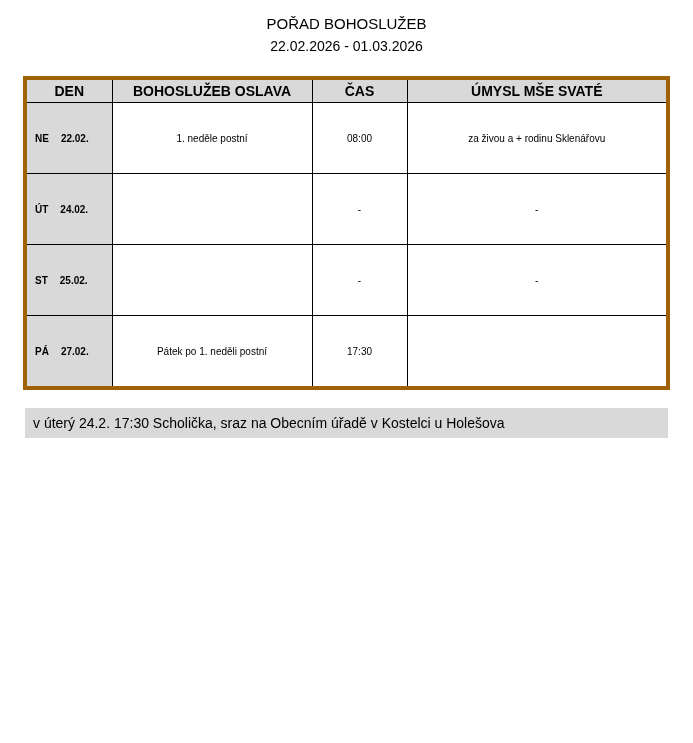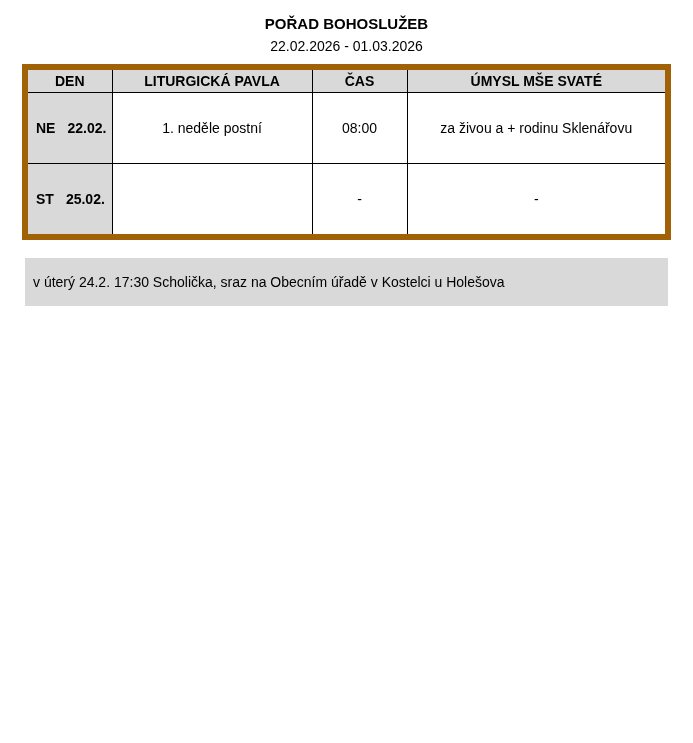--- a/index.html
+++ b/index.html
@@ -15,45 +15,45 @@
     box-sizing: border-box;
     padding-top: 14px;
     background: #ffffff;
   }
   .titles {
     text-align: center;
     line-height: 1.35;
   }
   .title-main {
     font-size: 15px;
-    font-weight: bold;
+    font-weight: normal;
   }
   .date-range {
     font-size: 14px;
     font-weight: normal;
     margin-top: 3px;
   }
   table.schedule {
     border-collapse: collapse;
-    margin: 8px auto 0 auto;
+    margin: 20px auto 0 auto;
     width: 643px;
-    border: 6px solid #a16207;
+    border: 4px solid #a16207;
     table-layout: fixed;
   }
   table.schedule th {
     background: #d9d9d9;
     border: 1px solid #000000;
     font-size: 14px;
     font-weight: bold;
     padding: 3px 2px;
     text-align: center;
   }
   table.schedule td {
     border: 1px solid #000000;
-    font-size: 14px;
+    font-size: 10px;
     text-align: center;
     height: 66px;
     padding: 2px 4px;
     vertical-align: middle;
     background: #ffffff;
   }
   table.schedule td.den {
     background: #d9d9d9;
     text-align: left;
     font-weight: bold;
@@ -64,21 +64,21 @@
   }
   col.c-den   { width: 87px; }
   col.c-osl   { width: 200px; }
   col.c-cas   { width: 95px; }
   col.c-umysl { width: 261px; }
   .footer-note {
     width: 643px;
     margin: 18px auto 0 auto;
     background: #d9d9d9;
     box-sizing: border-box;
-    padding: 16px 8px;
+    padding: 7px 8px;
     font-size: 14px;
     font-weight: normal;
   }
 </style>
 </head>
 <body>
 
 <div class="page">
 
   <div class="titles">
@@ -89,36 +89,48 @@
   <table class="schedule">
     <colgroup>
       <col class="c-den">
       <col class="c-osl">
       <col class="c-cas">
       <col class="c-umysl">
     </colgroup>
     <thead>
       <tr>
         <th>DEN</th>
-        <th>LITURGICKÁ PAVLA</th>
+        <th>BOHOSLUŽEB OSLAVA</th>
         <th>ČAS</th>
         <th>ÚMYSL MŠE SVATÉ</th>
       </tr>
     </thead>
     <tbody>
         <tr>
           <td class="den"><span class="day-abbr">NE</span><span class="day-date">22.02.</span></td>
           <td>1. neděle postní</td>
           <td>08:00</td>
           <td>za živou a + rodinu Sklenářovu</td>
         </tr>
         <tr>
+          <td class="den"><span class="day-abbr">ÚT</span><span class="day-date">24.02.</span></td>
+          <td></td>
+          <td>-</td>
+          <td>-</td>
+        </tr>
+        <tr>
           <td class="den"><span class="day-abbr">ST</span><span class="day-date">25.02.</span></td>
           <td></td>
           <td>-</td>
           <td>-</td>
+        </tr>
+        <tr>
+          <td class="den"><span class="day-abbr">PÁ</span><span class="day-date">27.02.</span></td>
+          <td>Pátek po 1. neděli postní</td>
+          <td>17:30</td>
+          <td></td>
         </tr>
       </tbody>
   </table>
 
   <div class="footer-note">v úterý 24.2. 17:30 Scholička, sraz na Obecním úřadě v Kostelci u Holešova</div>
 
 </div>
 
 </body></html>

